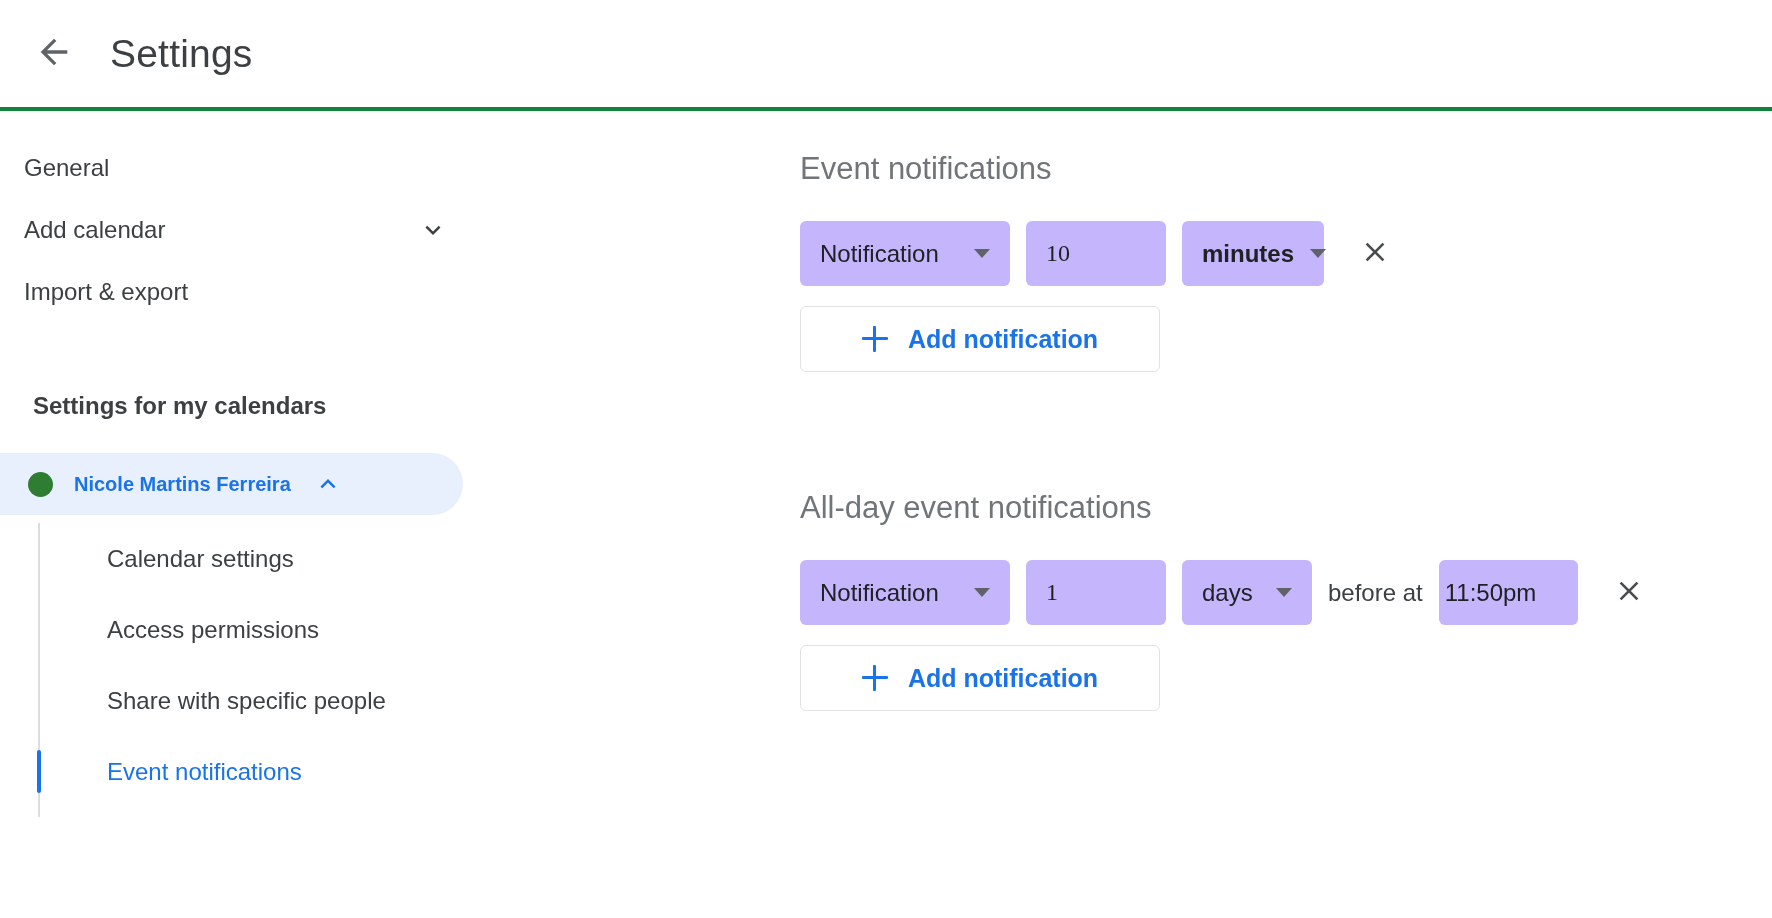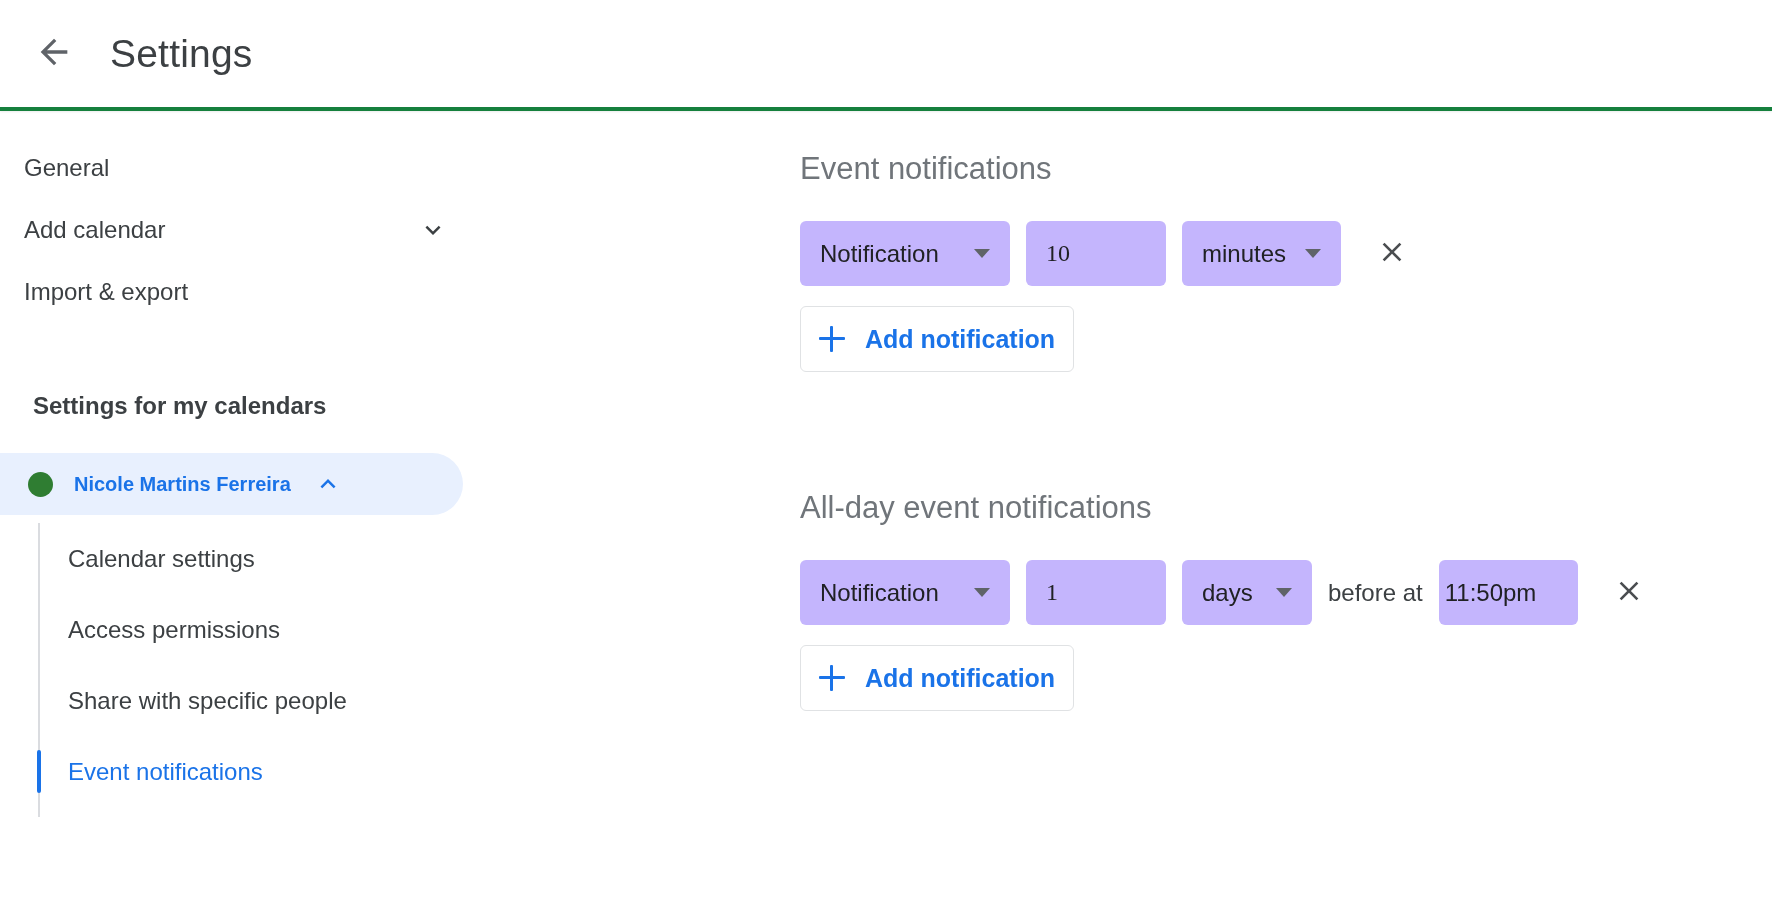--- a/index.html
+++ b/index.html
@@ -130,21 +130,21 @@
     top: 0;
     bottom: -10px;
     width: 2px;
     background: #dadce0;
   }
   .subnav-item {
     position: relative;
     height: 71px;
     display: flex;
     align-items: center;
-    padding-left: 68px;
+    padding-left: 107px;
     font-size: 24px;
     color: #3c4043;
     cursor: pointer;
   }
   .subnav-item.selected {
     color: #1a73e8;
     font-weight: 400;
   }
   .subnav-item.selected::before {
     content: "";
@@ -191,21 +191,21 @@
     border: none;
     padding: 0 20px;
     font-family: "Liberation Sans", sans-serif;
   }
   .field.select {
     justify-content: space-between;
     gap: 16px;
   }
   .field.type-select { width: 210px; }
   .field.num-input { width: 140px; cursor: text; font-family: Liberation Serif, serif; }
-  .field.unit-select-min { width: 159px; }
+  .field.unit-select-min { width: 142px; font-weight: bold; }
   .field.unit-select-day { width: 130px; }
   .field.time-input { width: 139px; cursor: pointer; padding-left: 6px; }
   .caret {
     width: 0; height: 0;
     border-left: 8px solid transparent;
     border-right: 8px solid transparent;
     border-top: 9px solid #5f6368;
     flex: 0 0 auto;
   }
   .plain-text {
@@ -219,21 +219,21 @@
     cursor: pointer;
     border-radius: 50%;
     background: transparent;
     border: none;
     margin-left: 12px;
   }
   .add-btn {
     margin-top: 20px;
     margin-left: 100px;
     height: 66px;
-    width: 274px;
+    width: 360px;
     background: #ffffff;
     border: 1px solid #e0e2e4;
     border-radius: 6px;
     display: flex;
     align-items: center;
     justify-content: center;
     gap: 20px;
     cursor: pointer;
     font-family: "Liberation Sans", sans-serif;
   }

